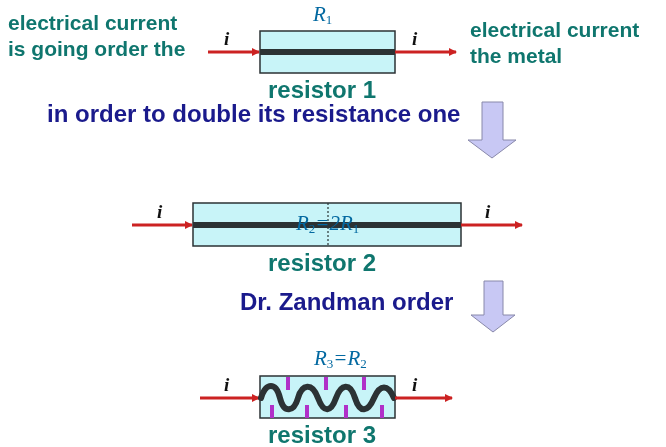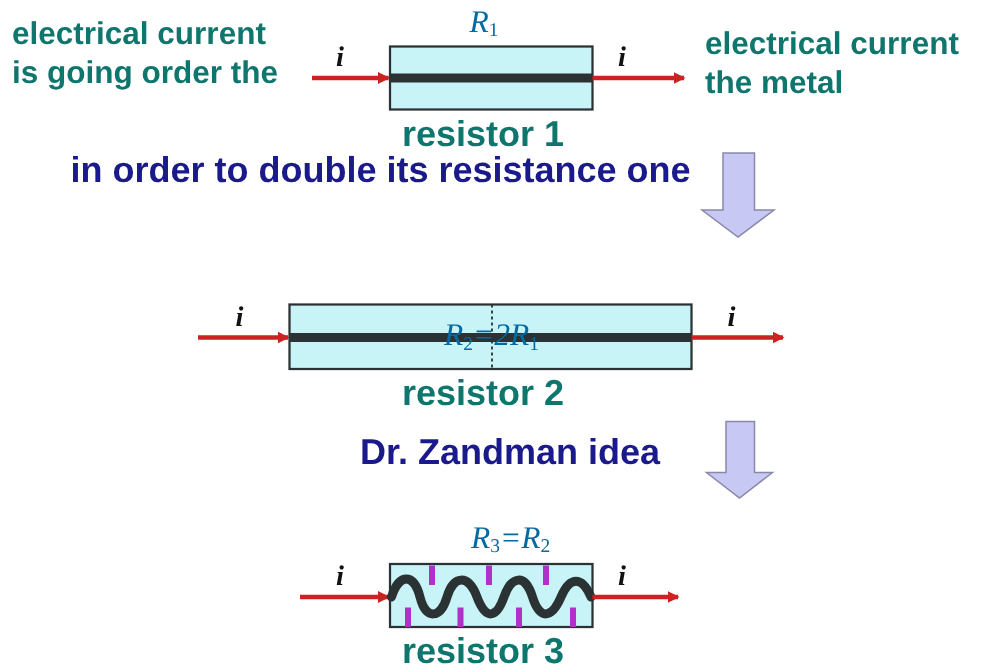--- a/index.html
+++ b/index.html
@@ -20,21 +20,21 @@
   <div>electrical current</div>
   <div>is going order the</div>
 </div>
 <div class="txt side" style="left:470px; top:17px;">
   <div>electrical current</div>
   <div>the metal</div>
 </div>
 <div class="txt blue" style="left:47px; top:100px;">
   <div>in order to double its resistance one</div>
 </div>
-<div class="txt blue" style="left:240px; top:288px;">Dr. Zandman idea</div>
+<div class="txt blue" style="left:240px; top:288px;">Dr. Zandman order</div>
 
 <svg width="666" height="447">
   <defs>
     <marker id="ah" markerWidth="8" markerHeight="8" refX="7" refY="4" orient="auto" markerUnits="userSpaceOnUse">
       <path d="M0,0 L8,4 L0,8 z" fill="#cc2222"></path>
     </marker>
   </defs>
 
   <g>
     <line x1="208" y1="52" x2="259" y2="52" stroke="#cc2222" stroke-width="3" marker-end="url(#ah)"></line>

